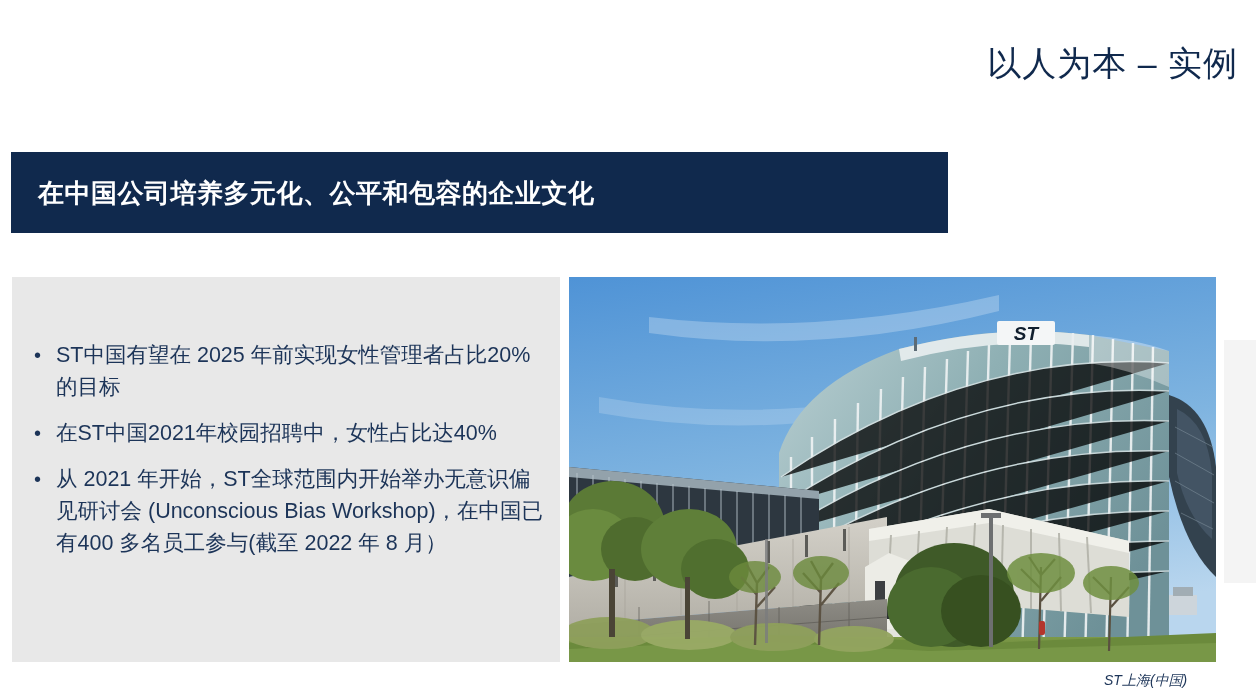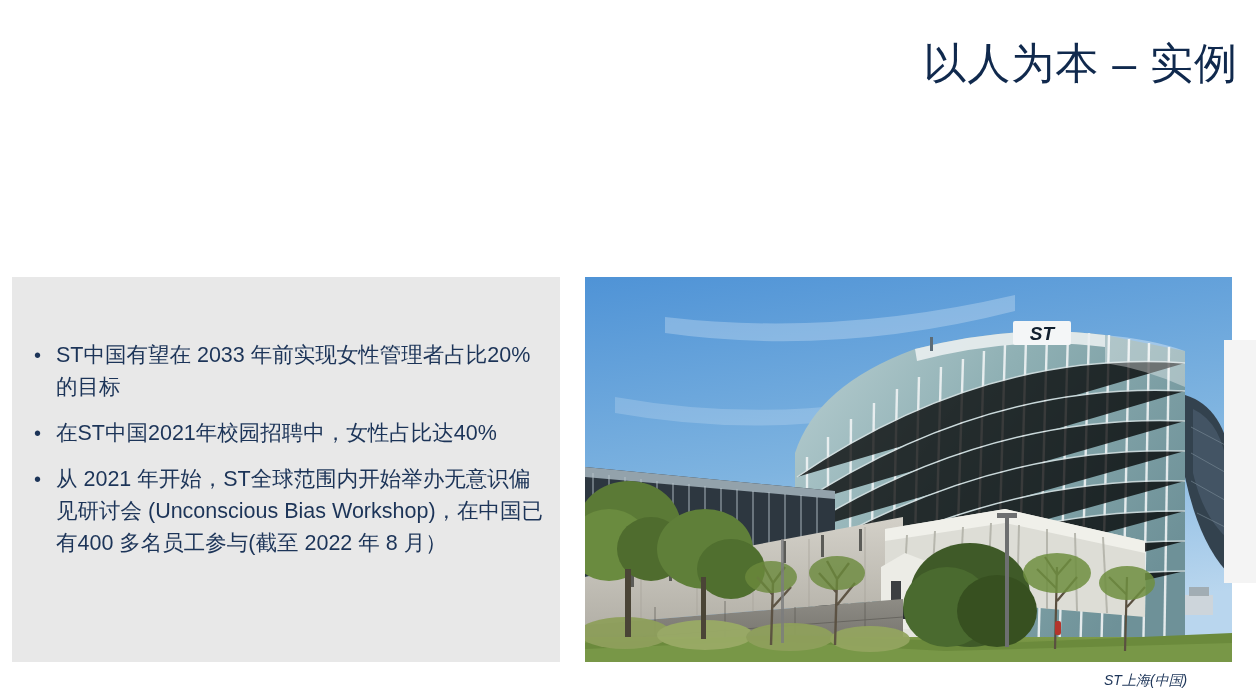--- a/index.html
+++ b/index.html
@@ -15,21 +15,21 @@
     width: 1256px;
     height: 700px;
     background: #ffffff;
   }
 
   
   .slide-title {
     position: absolute;
     right: 18px;
     top: 36px;
-    font-size: 43px;
+    font-size: 34px;
     line-height: 54px;
     font-weight: 400;
     color: #10294d;
     letter-spacing: 1px;
     white-space: nowrap;
     text-align: center;
   }
 
   
   .banner {
@@ -90,21 +90,20 @@
 
   
   .photo {
     position: absolute;
     left: 569px;
     top: 277px;
     width: 647px;
     height: 385px;
     overflow: hidden;
     background: #1d4ed8;
-    margin-left: 16px;
   }
   .photo-svg { display: block; width: 647px; height: 385px; }
 
   
   .edge-panel {
     position: absolute;
     left: 1224px;
     top: 340px;
     width: 32px;
     height: 243px;
@@ -122,27 +121,30 @@
     white-space: nowrap;
   }
 </style>
 </head>
 <body>
 
 <div class="slide">
 
   <div class="slide-title">以人为本 – 实例</div>
 
+  <div class="banner">
+    <div class="banner-text">在中国公司培养多元化、公平和包容的企业文化</div>
+  </div>
 
   <div class="content-panel">
     <div class="bullets">
 
       <div class="bullet">
         <span class="bullet-marker">•</span>
-        <span class="bullet-text">ST中国有望在 2033 年前实现女性管理者占比20%的目标</span>
+        <span class="bullet-text">ST中国有望在 2025 年前实现女性管理者占比20%的目标</span>
       </div>
 
       <div class="bullet">
         <span class="bullet-marker">•</span>
         <span class="bullet-text">在ST中国2021年校园招聘中，女性占比达40%</span>
       </div>
 
       <div class="bullet">
         <span class="bullet-marker">•</span>
         <span class="bullet-text">从 2021 年开始，ST全球范围内开始举办无意识偏见研讨会 (Unconscious Bias Workshop)，在中国已有400 多名员工参与(截至 2022 年 8 月）</span>

